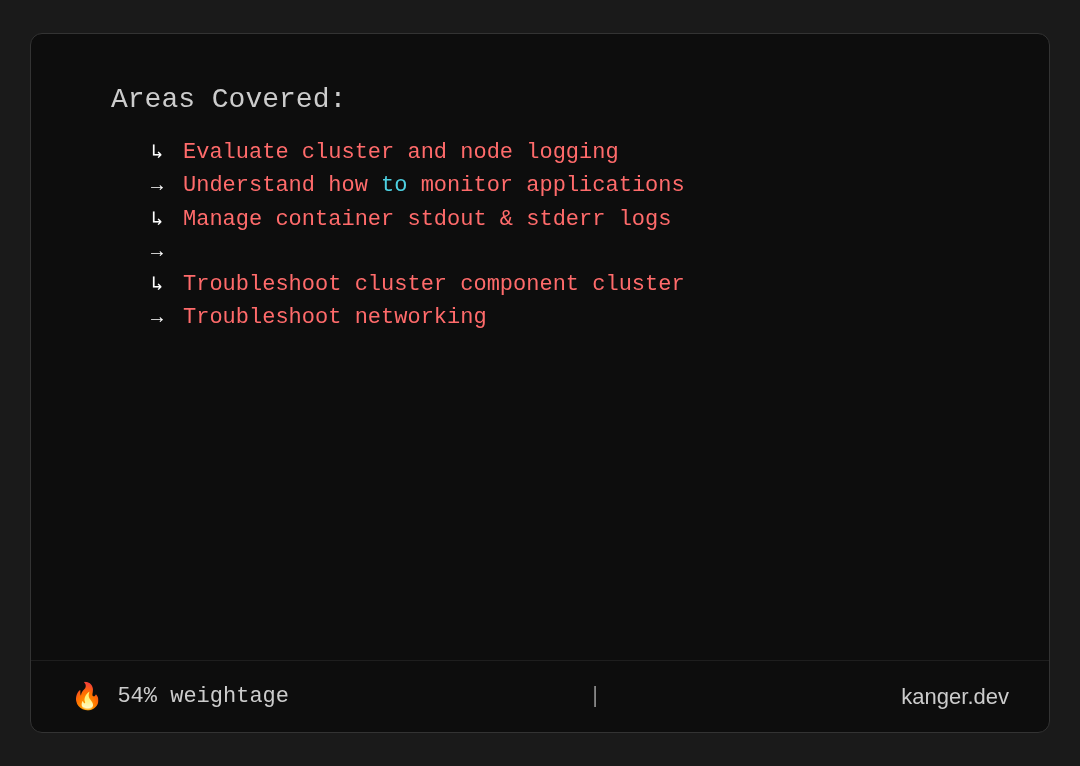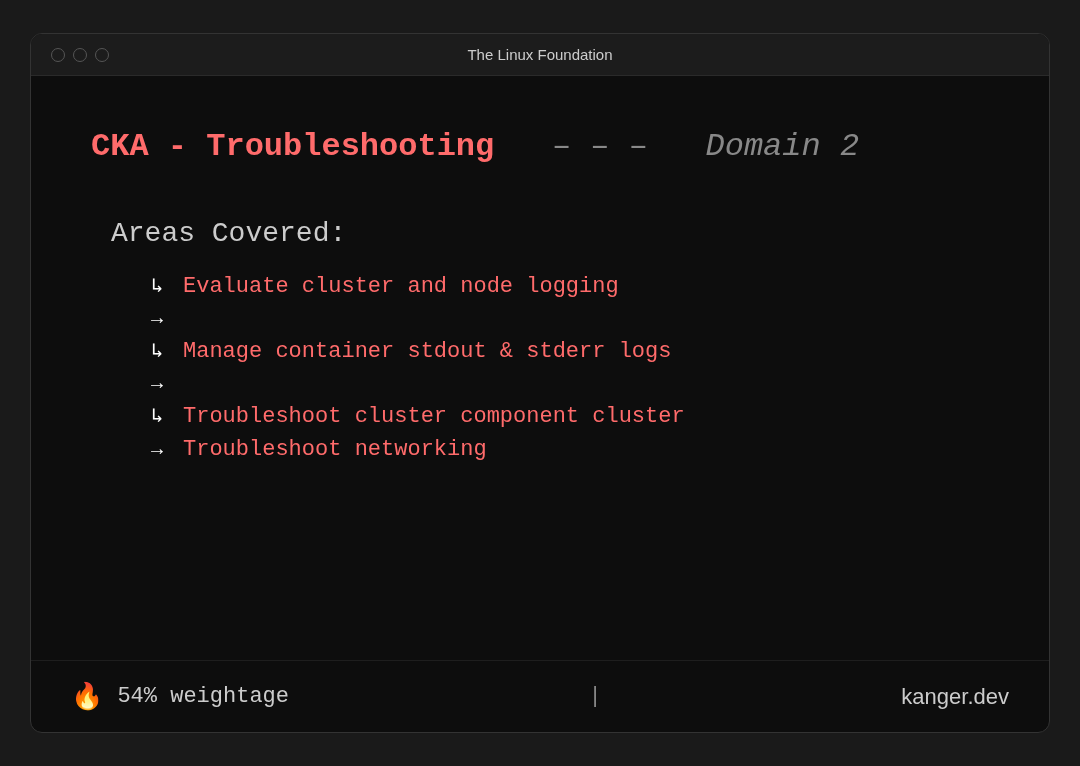--- a/index.html
+++ b/index.html
@@ -171,49 +171,39 @@
       font-family: Liberation Sans, sans-serif;
       font-size: 22px;
       color: #cccccc;
     }
   </style>
 </head>
 <body>
 
 <div class="window">
 
-  <div class="title-bar">
-    <div class="window-controls">
-      <div class="window-btn"></div>
-      <div class="window-btn"></div>
-      <div class="window-btn"></div>
-    </div>
-    <span class="title-bar-text">The Linux Foundation</span>
-  </div>
 
   <div class="content">
 
-    <div class="main-title">
-      <span class="title-cka">CKA - Troubleshooting</span>
-      <span class="title-separator">&nbsp;&nbsp;– – –&nbsp;&nbsp;</span>
-      <span class="title-domain">Domain 2</span>
-    </div>
 
     <div class="areas-section">
       <div class="areas-label">Areas Covered:</div>
 
       <ul class="list-items">
 
         <li class="list-item">
           <span class="arrow item-text-white">↳</span>
           <span class="item-text-pink">Evaluate cluster and node logging</span>
         </li>
 
         <li class="list-item">
           <span class="arrow item-text-white">→</span>
+          <span>
+            <span class="item-text-pink">Understand how </span><span class="item-highlight">to</span><span class="item-text-pink"> monitor applications</span>
+          </span>
         </li>
 
         <li class="list-item">
           <span class="arrow item-text-white">↳</span>
           <span class="item-text-pink">Manage container stdout &amp; stderr logs</span>
         </li>
 
         <li class="list-item">
           <span class="arrow item-text-white">→</span>
         </li>

